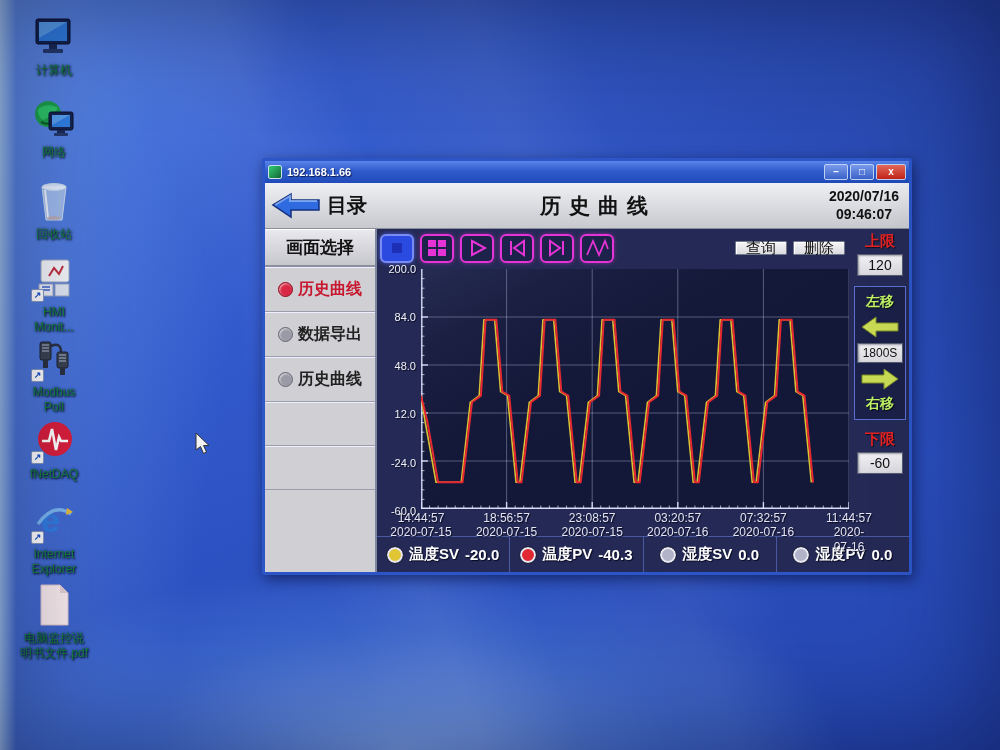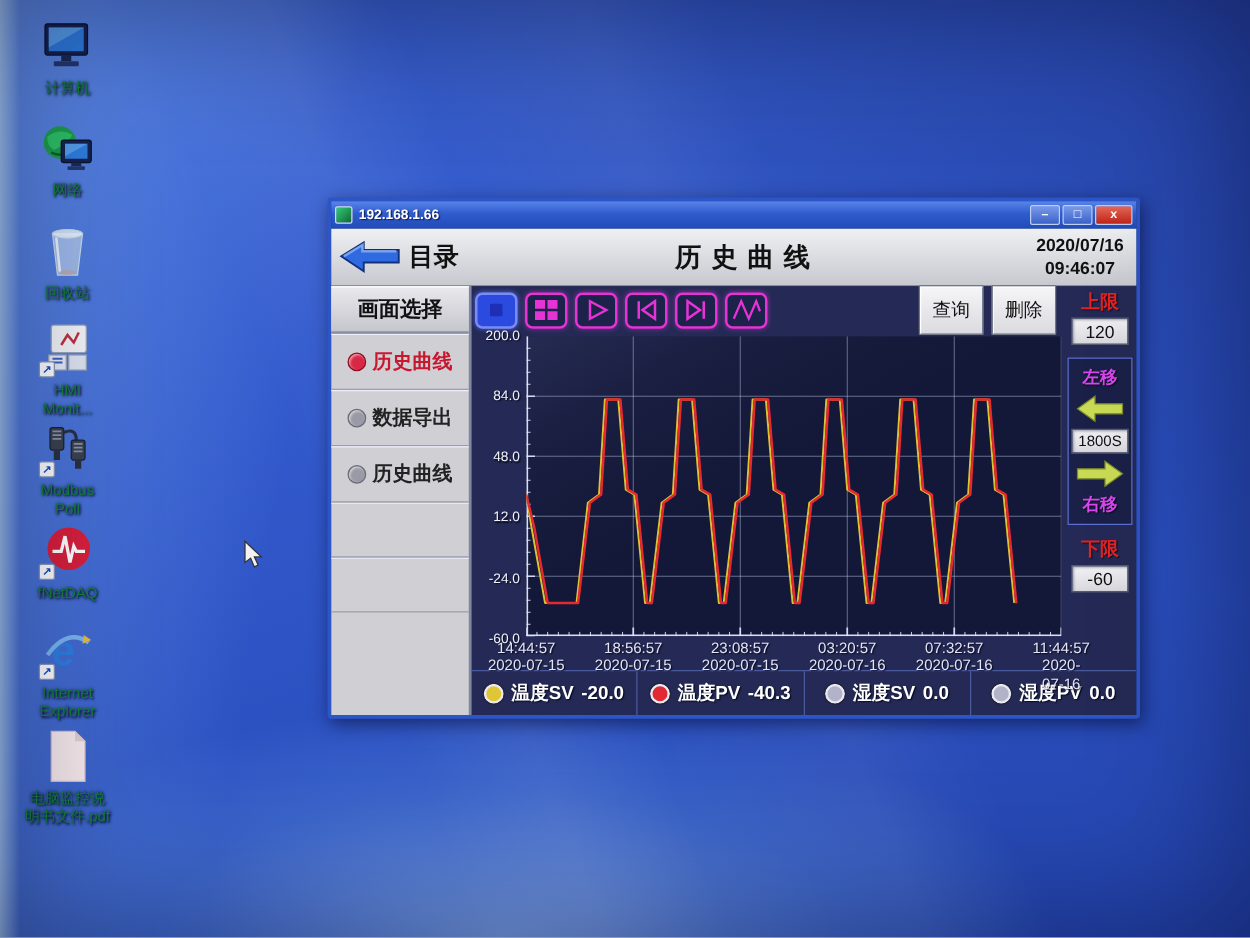--- a/index.html
+++ b/index.html
@@ -80,21 +80,21 @@
   .mainarea { flex:1; display:flex; flex-direction:column; min-width:0; }
   .contentrow { flex:1; display:flex; min-height:0; }
   .chartcol { flex:1; display:flex; flex-direction:column; min-width:0; }
 
   .toolbar { height:38px; flex:0 0 38px; display:flex; align-items:center; gap:6px; padding:0 6px 0 3px; }
   .tbtn { width:34px; height:29px; border:2px solid #e633d6; border-radius:6px; background:rgba(20,22,60,.4);
     display:flex; align-items:center; justify-content:center; cursor:pointer;
     box-shadow:0 0 4px rgba(230,51,214,.5); }
   .tbtn.active { background:#2b4ae0; border-color:#7a8cf4; box-shadow:0 0 4px rgba(90,110,255,.8); }
   .tb-spacer { flex:1; }
-  .pushbtn { min-width:52px; height:40px; padding:0 8px; background:linear-gradient(#f6f6f8,#dadae0);
+  .pushbtn { min-width:52px; height:14px; padding:0 8px; background:linear-gradient(#f6f6f8,#dadae0);
     border:1px solid #707888; border-radius:1px; box-shadow:1px 1px 0 #fff inset;
     font-size:15px; color:#111; display:flex; align-items:center; justify-content:center; cursor:pointer;text-align:center; }
 
   .plotwrap { flex:1; display:flex; min-height:0; position:relative; }
   .ylabels { width:44px; flex:0 0 44px; position:relative; }
   .ylab { position:absolute; right:5px; transform:translateY(-50%); font-size:11px; color:#f2f2fa;
     text-shadow:1px 1px 1px rgba(0,0,20,.8); }
   .plotarea { flex:1; position:relative; margin:2px 2px 0 0; }
   .plotarea svg { position:absolute; inset:0; width:100%; height:100%; }
 
@@ -104,21 +104,21 @@
 
   
   .rightcol { width:58px; flex:0 0 58px; display:flex; flex-direction:column; align-items:center;
     padding-top:3px; }
   .limit-lbl { color:#e42222; font-size:15px; font-weight:bold; text-shadow:1px 1px 1px rgba(0,0,0,.6); }
   .valbox { width:46px; height:22px; background:linear-gradient(#f2f2f5,#d8d8de); border:1px solid #555c70;
     box-shadow:inset 1px 1px 2px rgba(0,0,40,.35); font-size:14px; color:#111; display:flex;
     align-items:center; justify-content:center; margin-top:3px; }
   .navpanel { margin-top:10px; width:52px; border:1px solid #5a6fd0; background:rgba(16,20,56,.45);
     display:flex; flex-direction:column; align-items:center; gap:5px; padding:6px 2px; }
-  .navword { color:#d946ef; font-size:14px; font-weight:bold; text-shadow:1px 1px 1px rgba(0,0,0,.7); }
+  .navword { color:#bef264; font-size:14px; font-weight:bold; text-shadow:1px 1px 1px rgba(0,0,0,.7); }
   .arrowbtn { cursor:pointer; line-height:0; }
   .lower-wrap { margin-top:10px; display:flex; flex-direction:column; align-items:center; }
 
   
   .legendrow { height:36px; flex:0 0 36px; border-top:1px solid #4a5aa0; display:flex; }
   .lg-cell { flex:1; display:flex; align-items:center; justify-content:center; gap:6px;
     border-right:1px solid #4a5aa0; }
   .lg-cell:last-child { border-right:none; }
   .lg-dot { width:16px; height:16px; border-radius:50%; border:2px solid #e9e9f4;
     outline:1px solid #23233a; }

